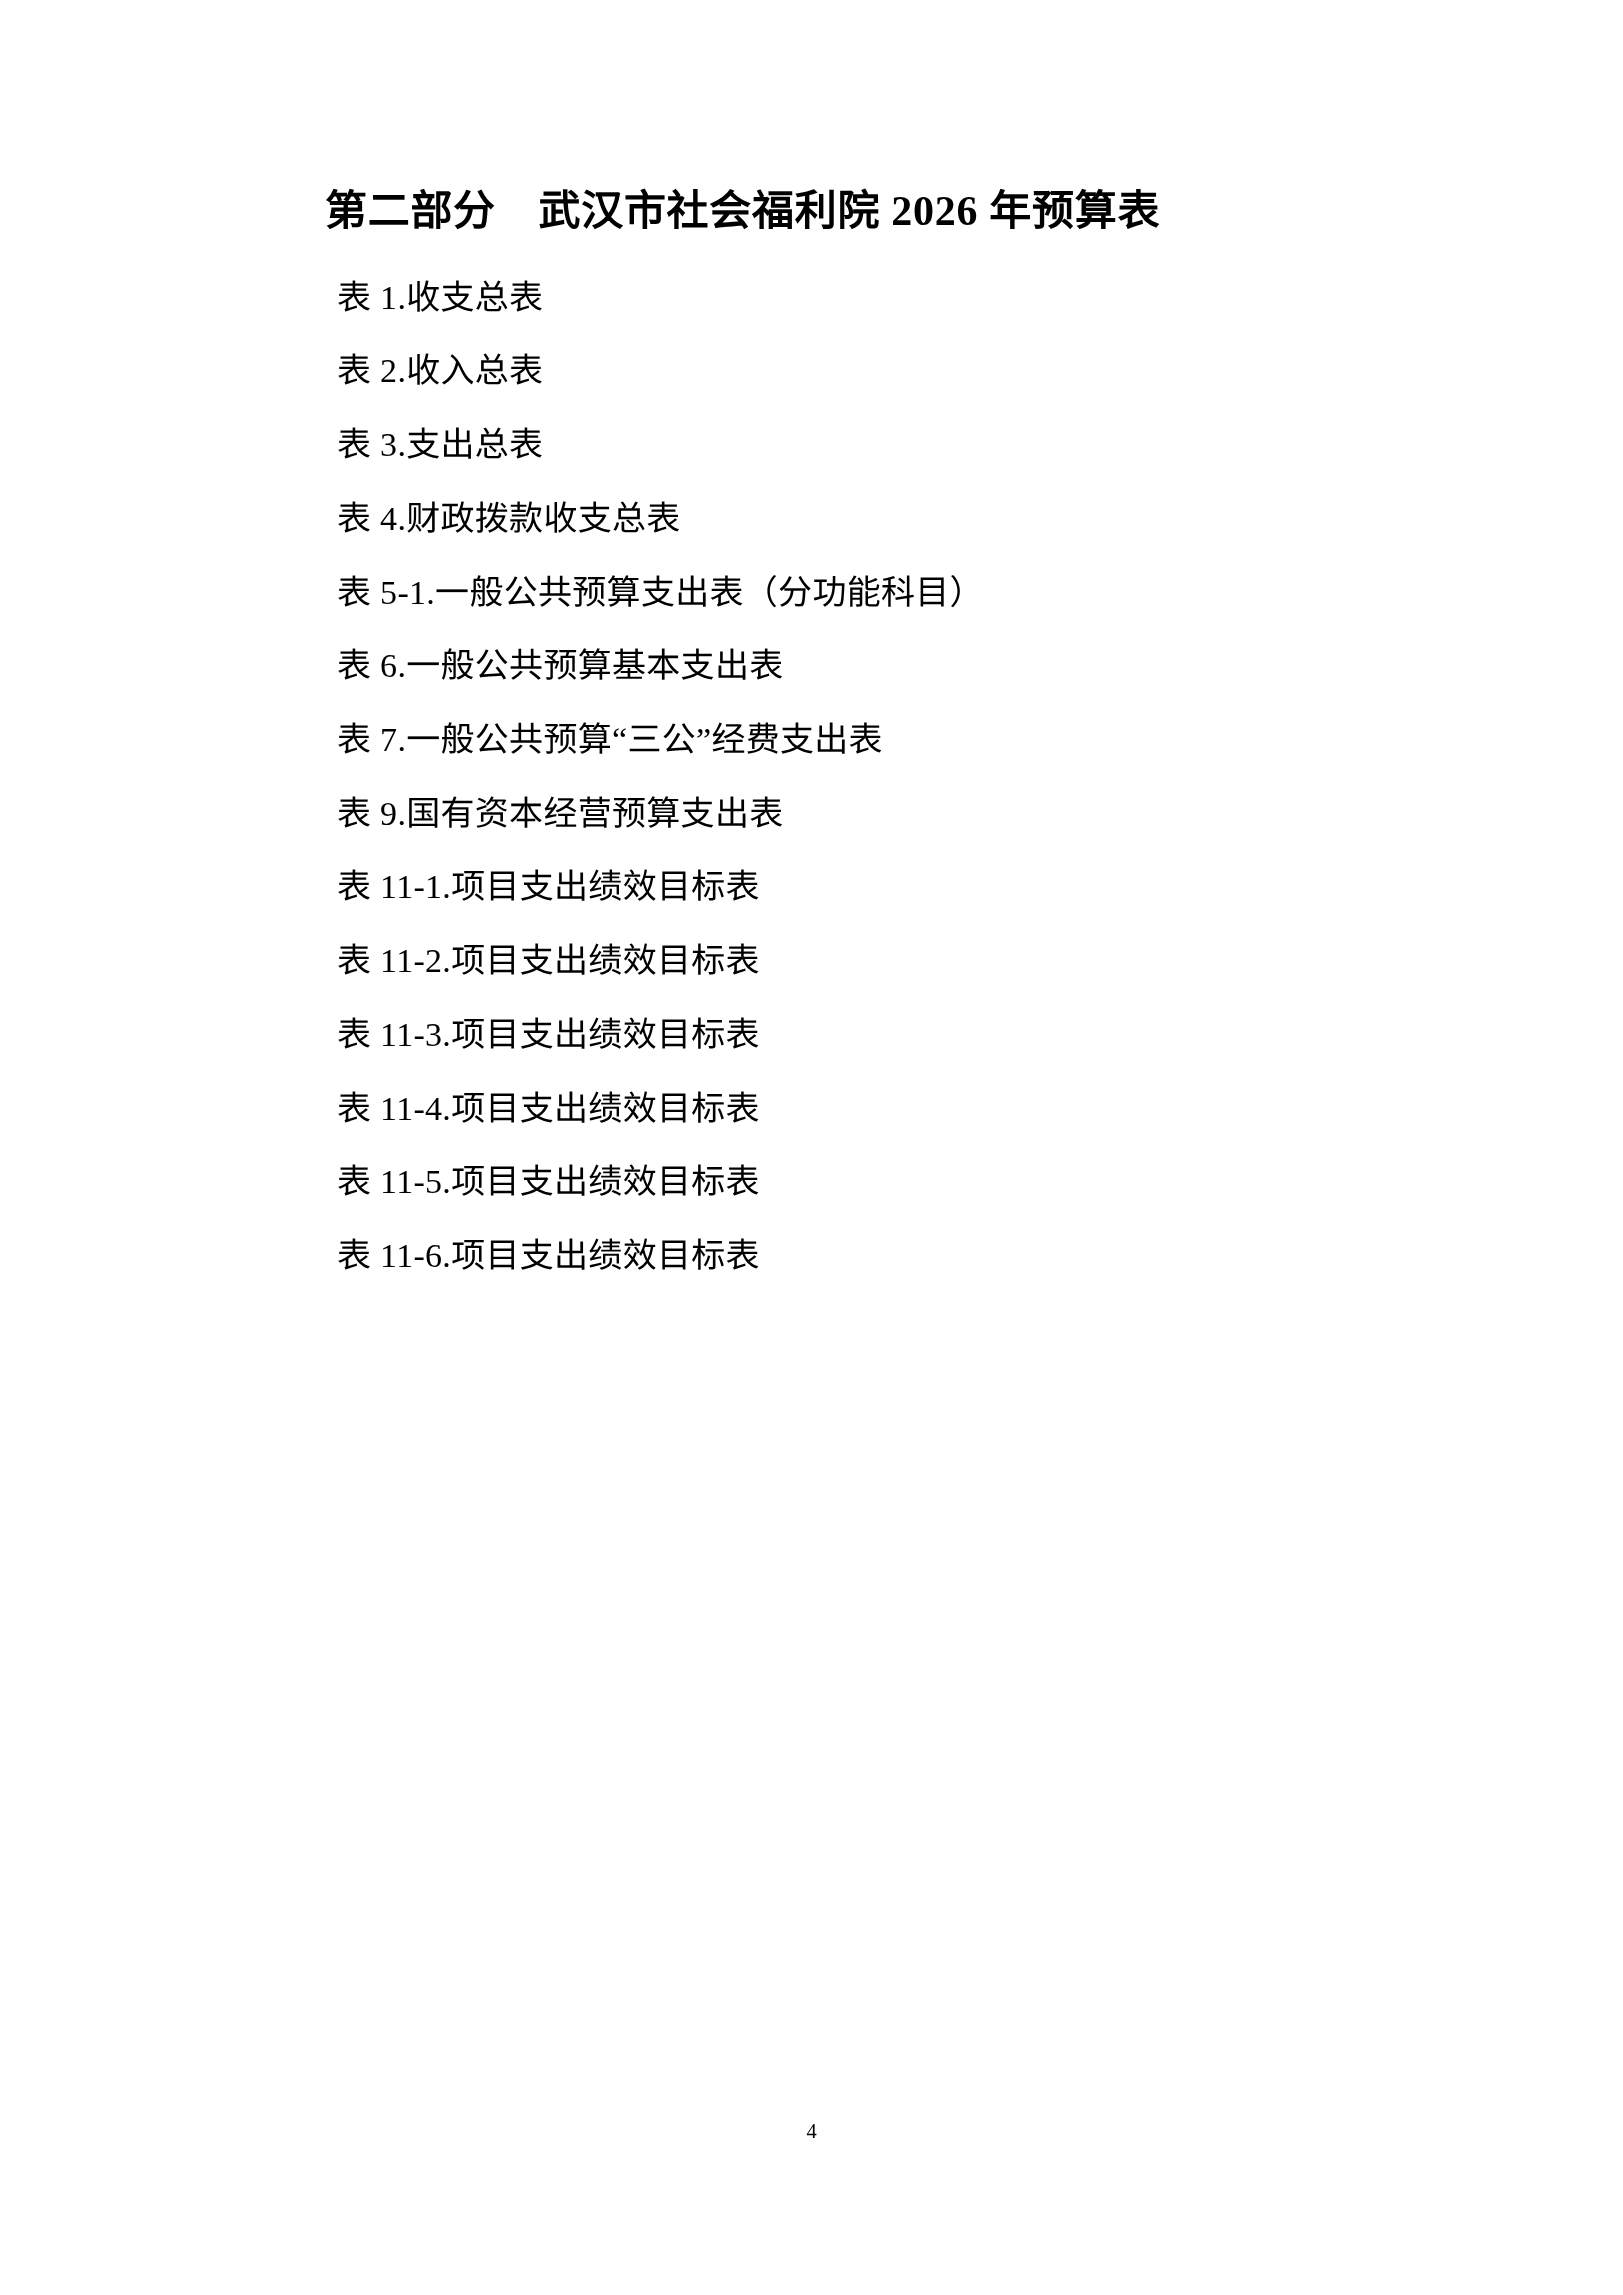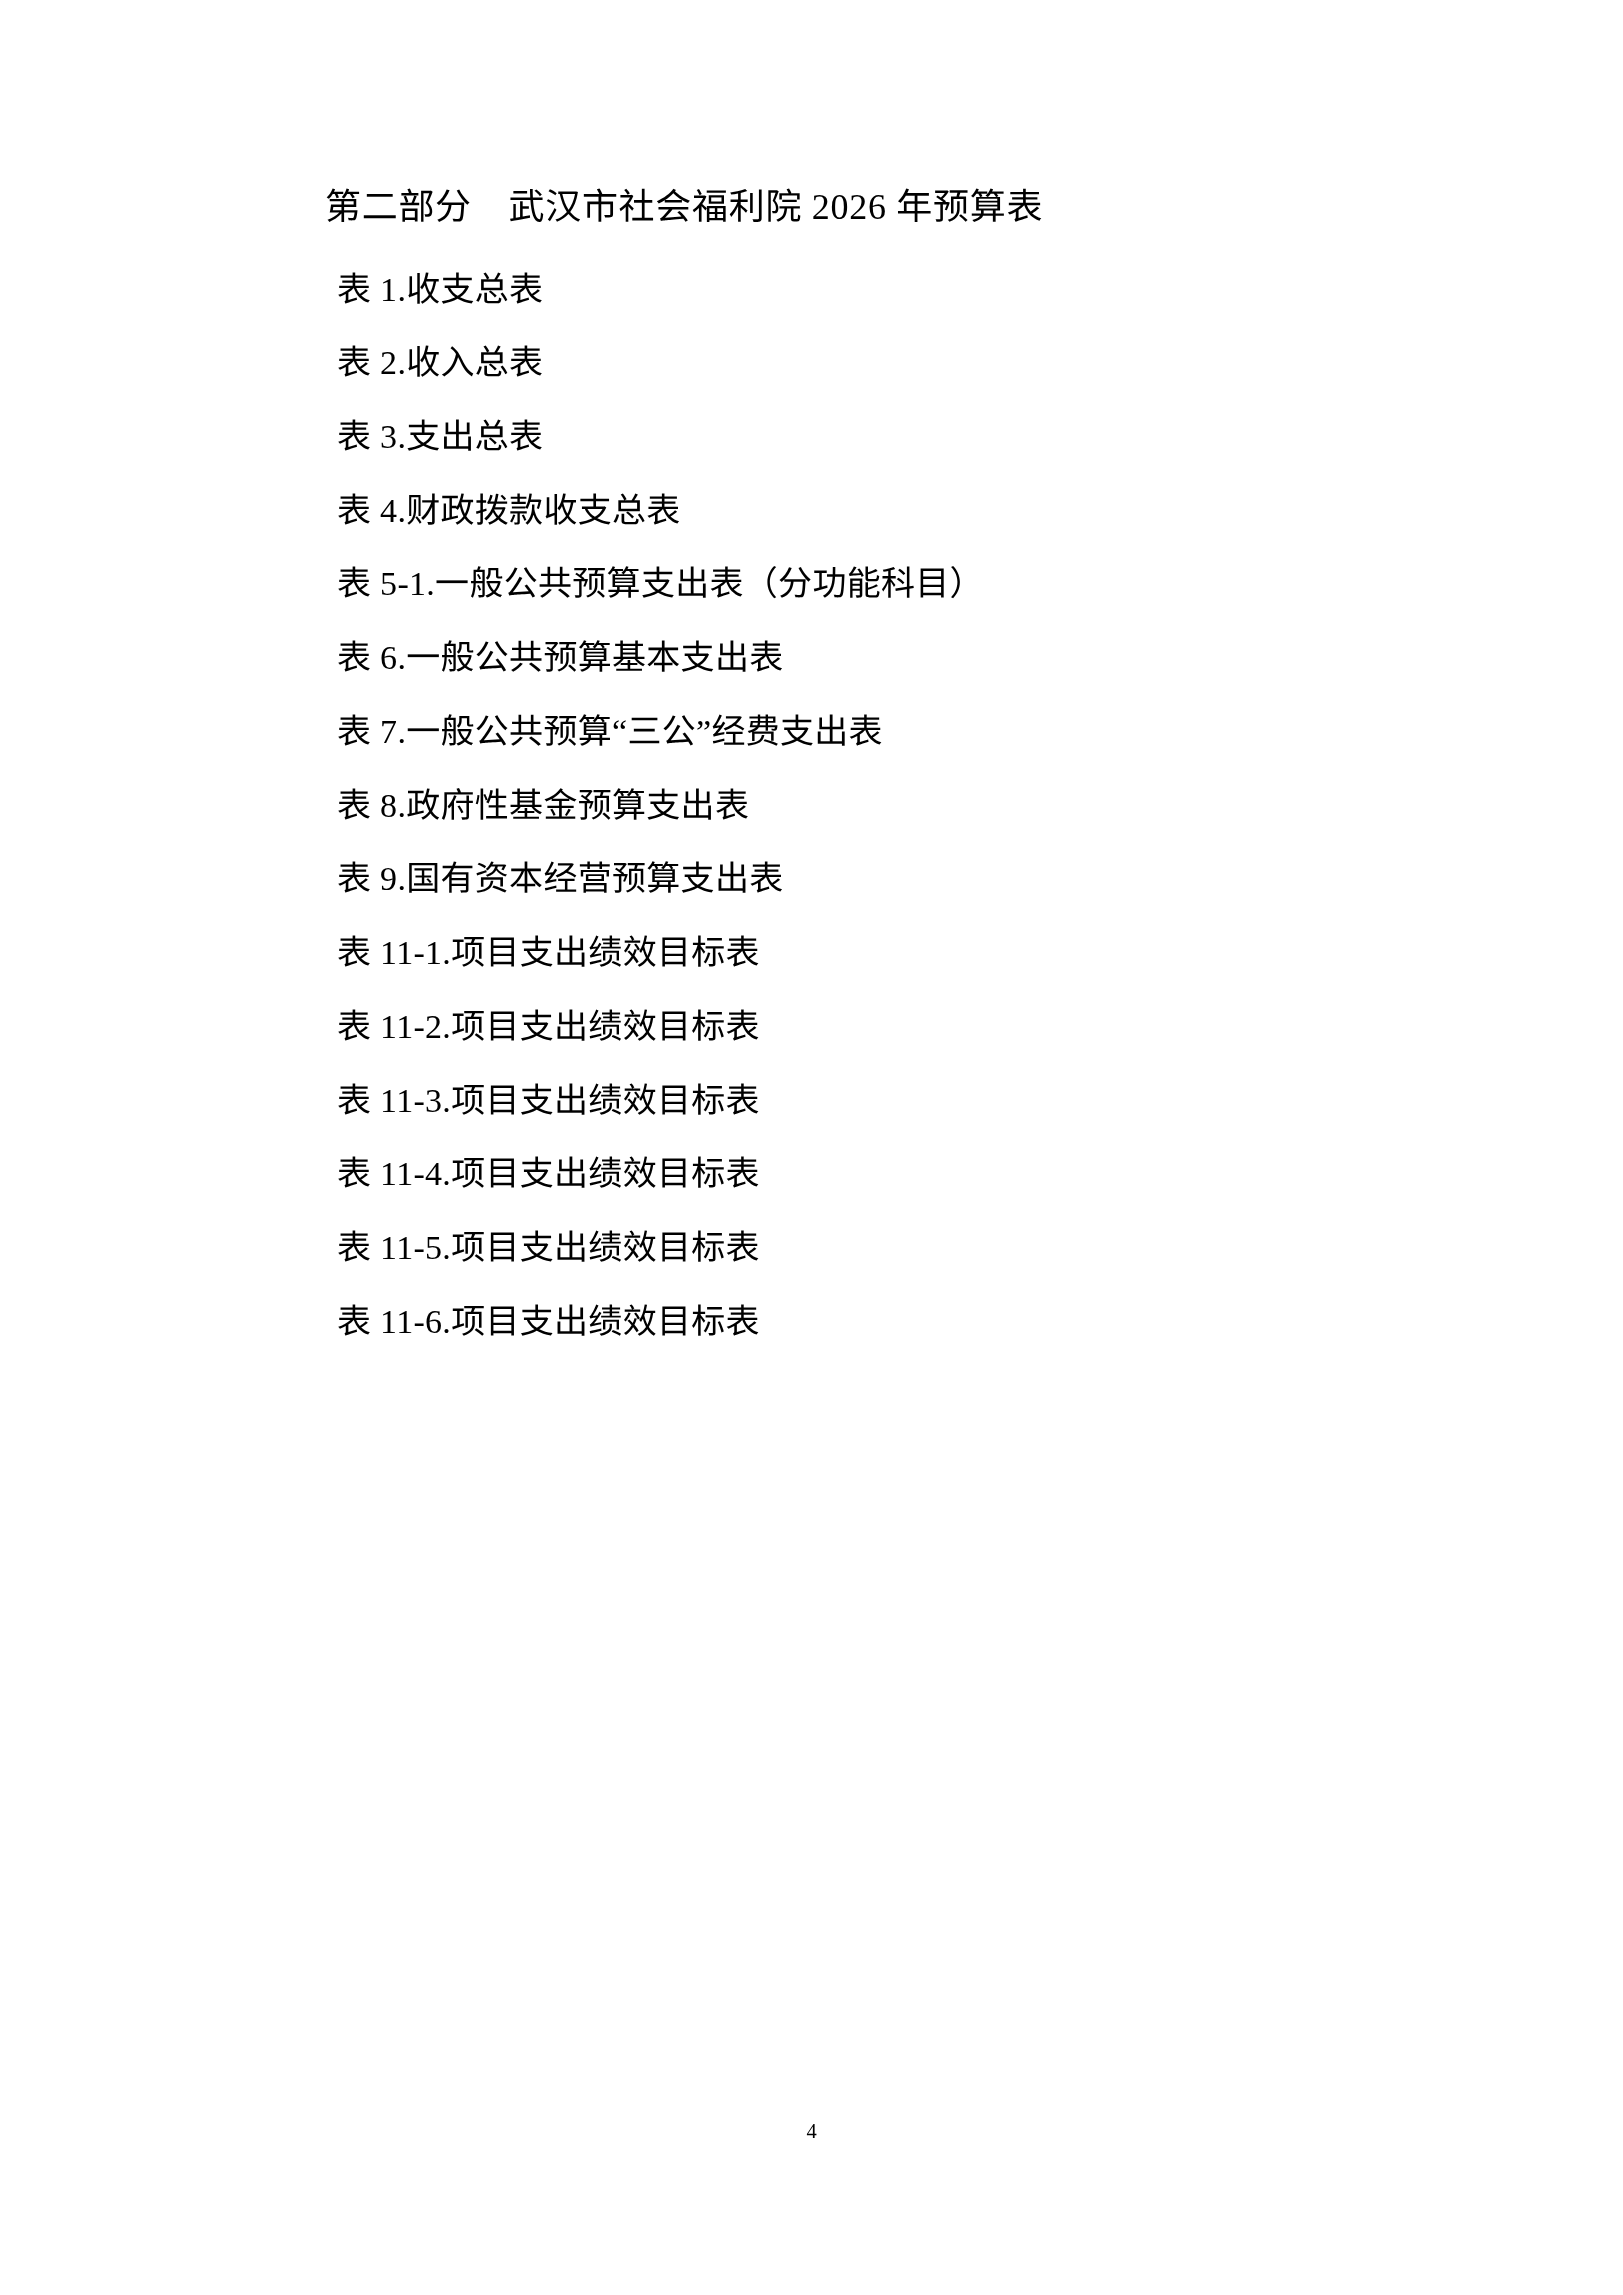--- a/index.html
+++ b/index.html
@@ -21,22 +21,22 @@
     box-sizing: border-box;
     overflow: hidden;
   }
   .content {
     position: absolute;
     left: 325px;
     top: 183px;
     width: 1023px;
   }
   .doc-title {
-    font-size: 36px;
-    font-weight: normal;
+    font-size: 42px;
+    font-weight: bold;
     letter-spacing: 0.7px;
     line-height: 1.35;
     margin: 0 0 40px 0;
     white-space: pre;
   }
   .toc-list {
     list-style: none;
     margin: 12px;
     padding: 0;
   }
@@ -67,21 +67,20 @@
     <h1 class="doc-title">第二部分　武汉市社会福利院 2026 年预算表</h1>
 
     <ul class="toc-list">
       <li class="toc-item">表 1.收支总表</li>
       <li class="toc-item">表 2.收入总表</li>
       <li class="toc-item">表 3.支出总表</li>
       <li class="toc-item">表 4.财政拨款收支总表</li>
       <li class="toc-item">表 5-1.一般公共预算支出表（分功能科目）</li>
       <li class="toc-item">表 6.一般公共预算基本支出表</li>
       <li class="toc-item">表 7.一般公共预算“三公”经费支出表</li>
-      <li class="toc-item">表 8.政府性基金预算支出表</li>
       <li class="toc-item">表 9.国有资本经营预算支出表</li>
       <li class="toc-item">表 11-1.项目支出绩效目标表</li>
       <li class="toc-item">表 11-2.项目支出绩效目标表</li>
       <li class="toc-item">表 11-3.项目支出绩效目标表</li>
       <li class="toc-item">表 11-4.项目支出绩效目标表</li>
       <li class="toc-item">表 11-5.项目支出绩效目标表</li>
       <li class="toc-item">表 11-6.项目支出绩效目标表</li>
     </ul>
 
   </div>

